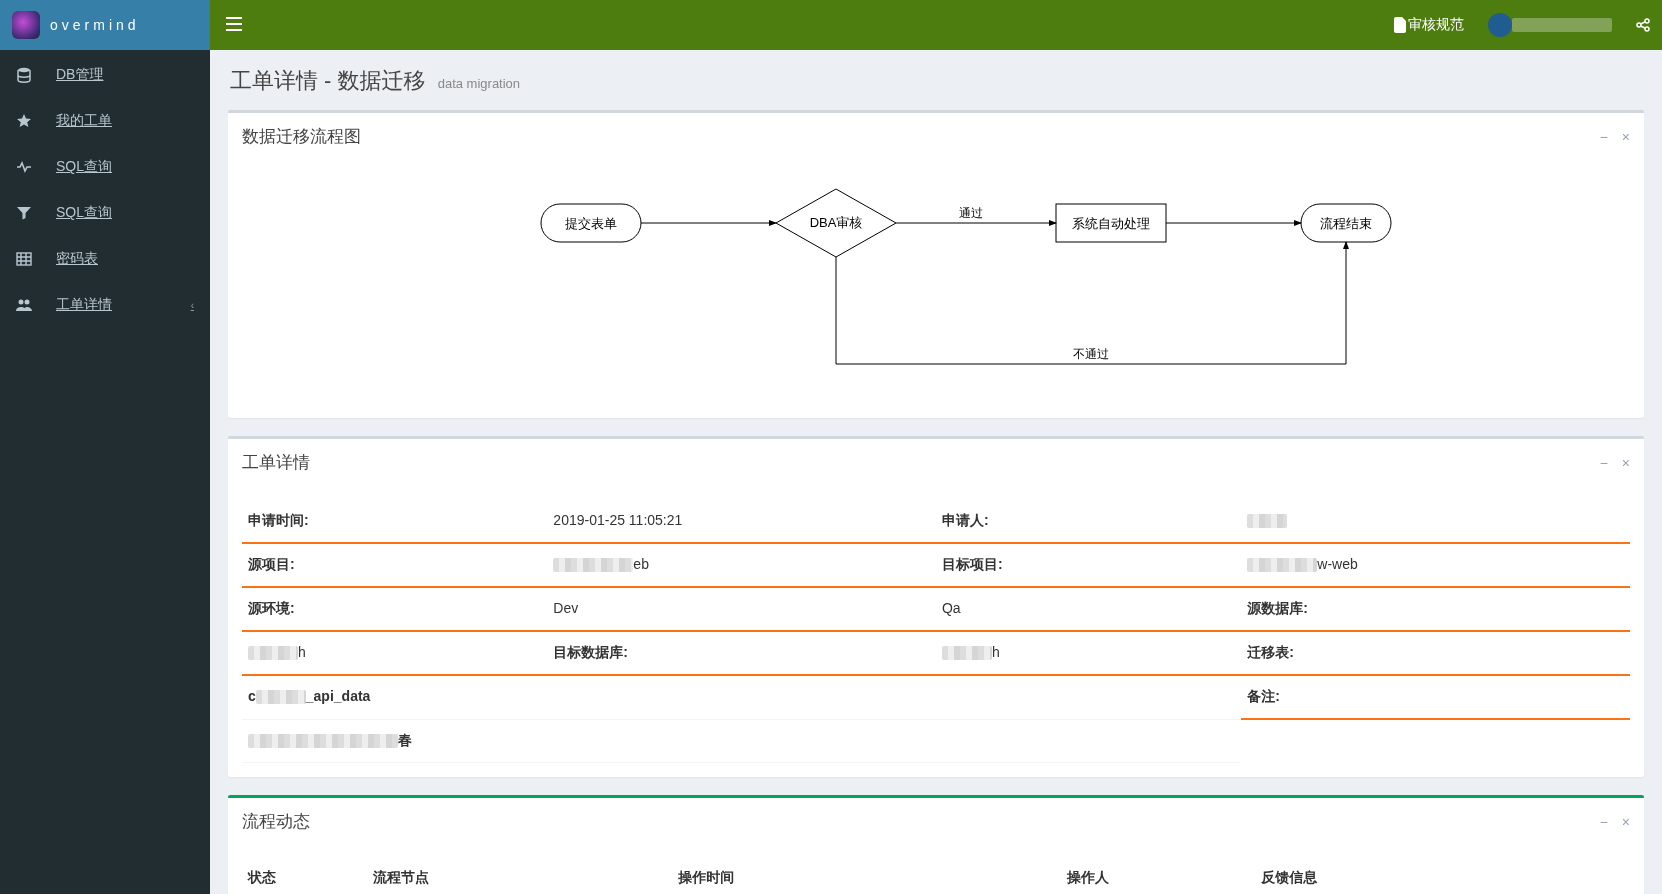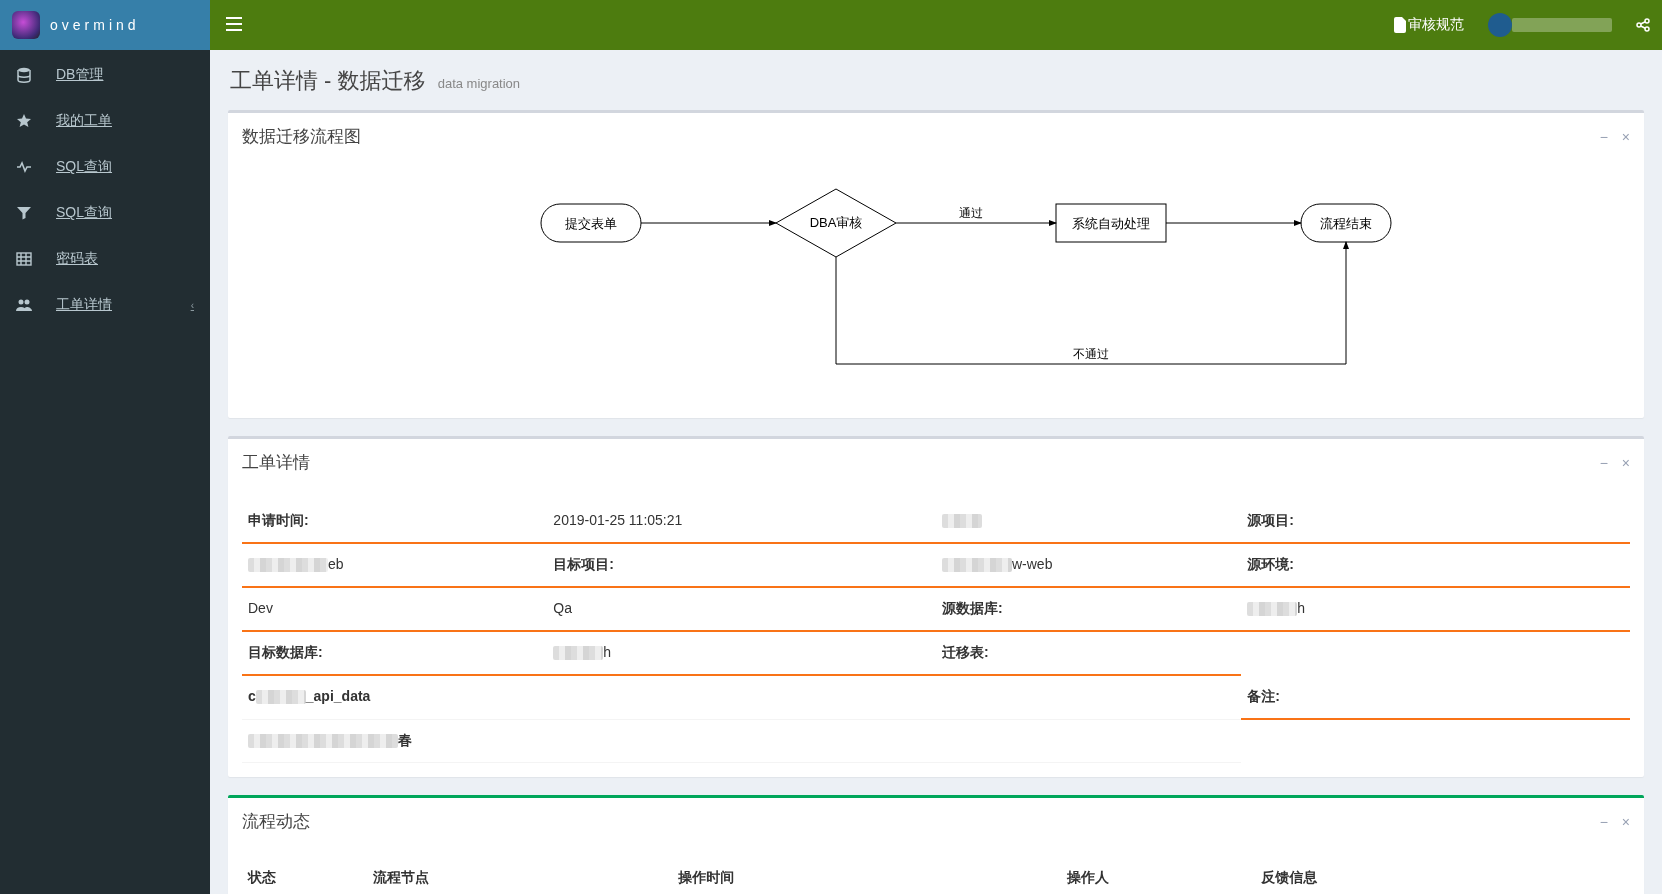--- a/index.html
+++ b/index.html
@@ -180,20 +180,21 @@
         <span class="box-title">工单详情</span>
         <div class="box-tools">
           <span>−</span>
           <span>×</span>
         </div>
       </div>
       <div class="box-body">
         <div class="detail">
           <div class="lbl">申请时间:</div>
           <div class="val">2019-01-25 11:05:21</div>
+          <div class="lbl">申请人:</div>
           <div class="val"><span class="redact" style="width:40px"></span></div>
 
           <div class="lbl">源项目:</div>
           <div class="val"><span class="redact" style="width:80px"></span><span>eb</span></div>
           <div class="lbl">目标项目:</div>
           <div class="val"><span class="redact" style="width:70px"></span><span>w-web</span></div>
 
           <div class="lbl">源环境:</div>
           <div class="val">Dev</div>
           <div class="val">Qa</div>

